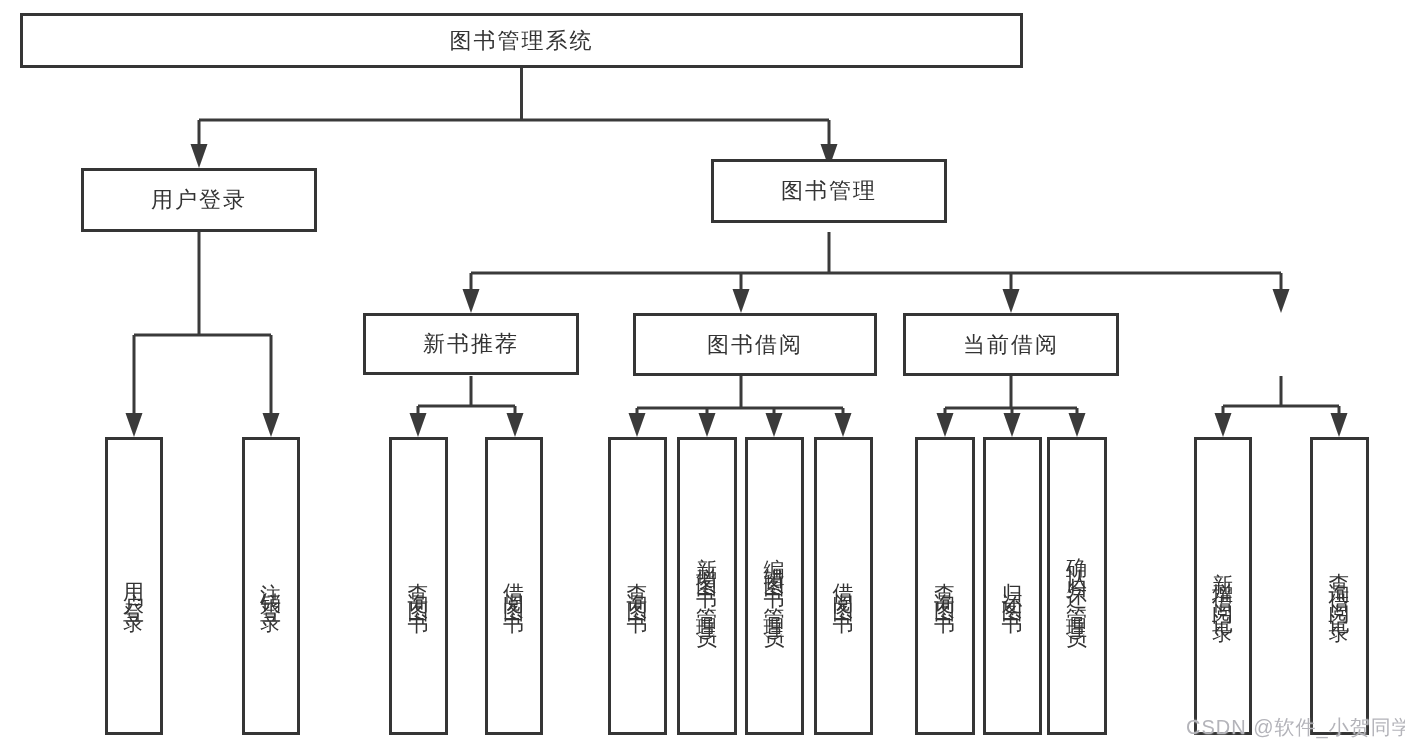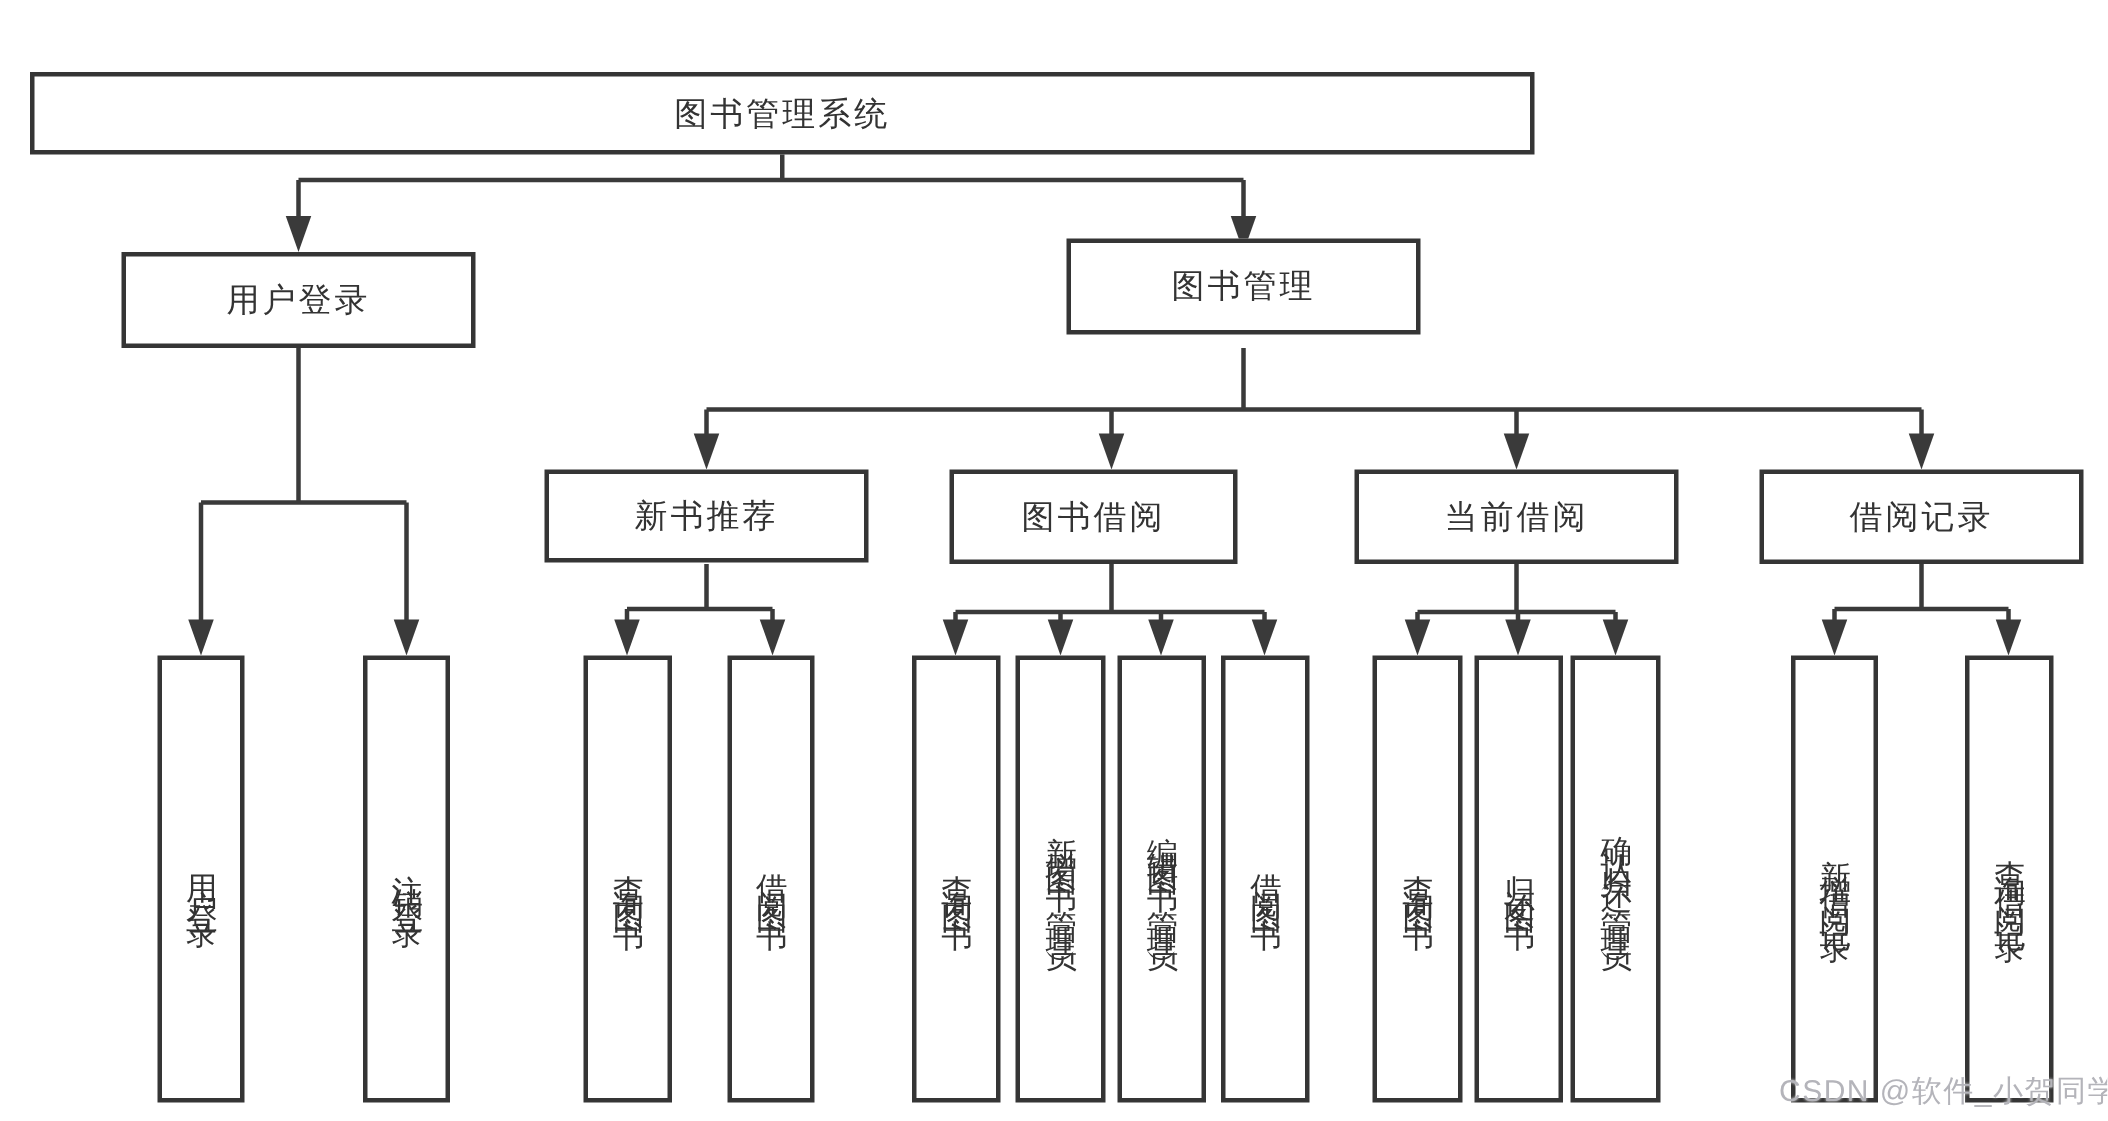--- a/index.html
+++ b/index.html
@@ -31,27 +31,27 @@
   .vbox {
     top: 437px;
     height: 298px;
     writing-mode: vertical-rl;
     text-orientation: mixed;
     font-size: 21px;
     letter-spacing: 10px;
     line-height: 1;
   }
   
-  #n-root      { left: 20px;   top: 13px;  width: 1003px; height: 55px; margin-top: 35px; }
+  #n-root      { left: 20px;   top: 13px;  width: 1003px; height: 55px; }
   
   #n-userlogin { left: 81px;   top: 168px; width: 236px;  height: 64px; }
   #n-bookmgmt  { left: 711px;  top: 159px; width: 236px;  height: 64px; }
   
   #n-newrec    { left: 363px;  top: 313px; width: 216px;  height: 62px; }
-  #n-borrow    { left: 633px;  top: 313px; width: 192px;  height: 63px; }
+  #n-borrow    { left: 633px;  top: 313px; width: 244px;  height: 63px; }
   #n-current   { left: 903px;  top: 313px; width: 216px;  height: 63px; }
   #n-records   { left: 1173px; top: 313px; width: 216px;  height: 63px; }
   
   #v-login   { left: 105px;  width: 58px; }
   #v-logout  { left: 242px;  width: 58px; }
   #v-q1      { left: 389px;  width: 59px; }
   #v-b1      { left: 485px;  width: 58px; }
   #v-q2      { left: 608px;  width: 59px; }
   #v-add     { left: 677px;  width: 60px; }
   #v-edit    { left: 745px;  width: 59px; }
@@ -120,21 +120,20 @@
   </svg>
 
   <div id="n-root" class="box hbox">图书管理系统</div>
 
   <div id="n-userlogin" class="box hbox">用户登录</div>
   <div id="n-bookmgmt" class="box hbox">图书管理</div>
 
   <div id="n-newrec" class="box hbox">新书推荐</div>
   <div id="n-borrow" class="box hbox">图书借阅</div>
   <div id="n-current" class="box hbox">当前借阅</div>
-  <div id="n-records" class="box hbox">借阅记录</div>
 
   <div id="v-login" class="box vbox">用户登录</div>
   <div id="v-logout" class="box vbox">注销登录</div>
 
   <div id="v-q1" class="box vbox">查询图书</div>
   <div id="v-b1" class="box vbox">借阅图书</div>
 
   <div id="v-q2" class="box vbox">查询图书</div>
   <div id="v-add" class="box vbox">新增图书（管理员）</div>
   <div id="v-edit" class="box vbox">编辑图书（管理员）</div>

